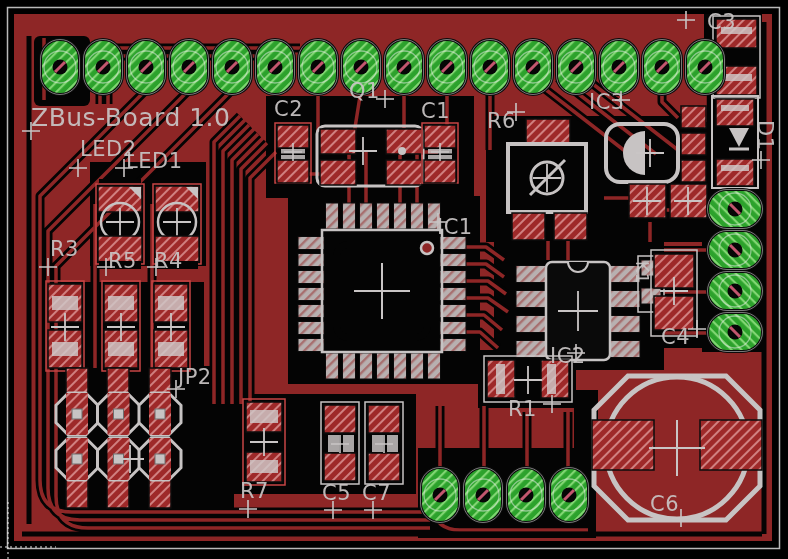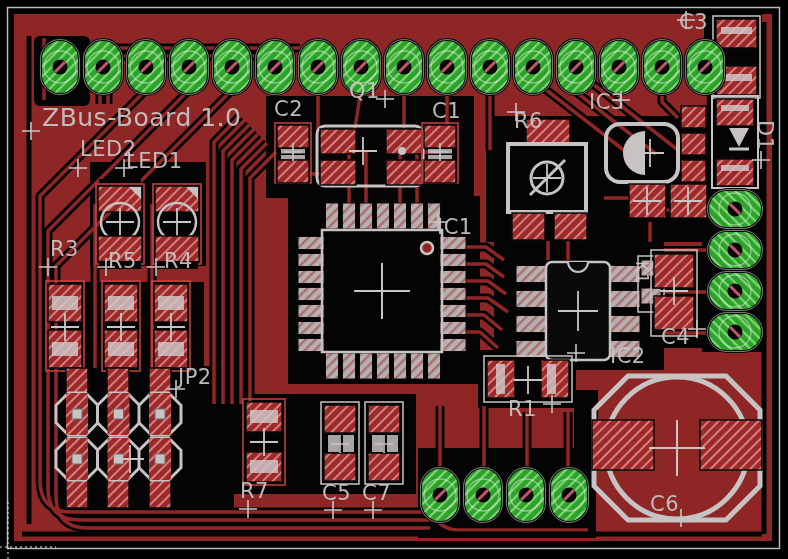--- a/index.html
+++ b/index.html
@@ -1,21 +1,21 @@
 <!DOCTYPE html>
 <html><head>
 <meta charset="utf-8">
 <style>
   html,body{margin:0;padding:0;background:#000;}
   #stage{position:relative;width:788px;height:559px;background:#000;overflow:hidden;
          font-family:"DejaVu Sans", sans-serif;}
   #board-svg{position:absolute;left:0;top:0;}
   .lbl{position:absolute;color:#C9C5C5;font-size:21px;line-height:1.05;letter-spacing:.5px;
        opacity:.93;white-space:nowrap;user-select:none;}
-  .lbl.title{font-size:25px;letter-spacing:.5px;padding-left:11px;}
+  .lbl.title{font-size:25px;letter-spacing:.5px;}
   .lbl.vert{transform:rotate(90deg);transform-origin:left top;}
   .lbl.small{font-size:17px;}
   
   .tB{stroke:#040404;stroke-width:9;fill:none;stroke-linejoin:round;}
   .tR{stroke:#8E2626;stroke-width:3.5;fill:none;stroke-linejoin:round;}
   .tE{stroke:#040404;stroke-width:5;fill:none;}
   .blk{fill:#040404;}
   .pr{fill:url(#hr);stroke:#0c0c0c;stroke-width:1.5;}
   .pg{fill:url(#hgr);stroke:#0c0c0c;stroke-width:1;}
   .gb{fill:rgba(206,201,201,0.82);}
@@ -422,31 +422,31 @@
         <use href="#cx" x="156" y="267"></use>
   </g>
   <path d="M0 547 H56 M8 502 V559" stroke="#E8E8E8" stroke-width="1" stroke-dasharray="2 3"></path>
 </svg>
 
 <span class="lbl title" style="left:31px;top:105px">ZBus-Board 1.0</span>
 <span class="lbl" style="left:80px;top:138px">LED2</span>
 <span class="lbl" style="left:126px;top:150px">LED1</span>
 <span class="lbl" style="left:274px;top:98px">C2</span>
 <span class="lbl" style="left:349px;top:80px">Q1</span>
-<span class="lbl" style="left:432px;top:100px">C1</span>
-<span class="lbl" style="left:514px;top:110px" actable="true">R6</span>
+<span class="lbl" style="left:421px;top:100px">C1</span>
+<span class="lbl" style="left:487px;top:110px" actable="true">R6</span>
 <span class="lbl" style="left:589px;top:91px">IC3</span>
-<span class="lbl" style="left:679px;top:11px">C3</span>
+<span class="lbl" style="left:707px;top:11px">C3</span>
 <span class="lbl vert" style="left:776px;top:120px">D1</span>
 <span class="lbl" style="left:437px;top:216px">IC1</span>
 <span class="lbl" style="left:50px;top:238px">R3</span>
 <span class="lbl" style="left:108px;top:250px">R5</span>
-<span class="lbl" style="left:164px;top:250px">R4</span>
+<span class="lbl" style="left:154px;top:250px">R4</span>
 <span class="lbl" style="left:178px;top:366px">JP2</span>
 <span class="lbl" style="left:240px;top:480px">R7</span>
 <span class="lbl" style="left:322px;top:482px">C5</span>
 <span class="lbl" style="left:362px;top:482px">C7</span>
 <span class="lbl" style="left:508px;top:398px">R1</span>
-<span class="lbl" style="left:610px;top:345px">IC2</span>
+<span class="lbl" style="left:550px;top:345px">IC2</span>
 <span class="lbl vert small" style="left:650px;top:261px">K1</span>
 <span class="lbl" style="left:661px;top:326px">C4</span>
 <span class="lbl" style="left:650px;top:493px">C6</span>
 </div>
 
 </body></html>

